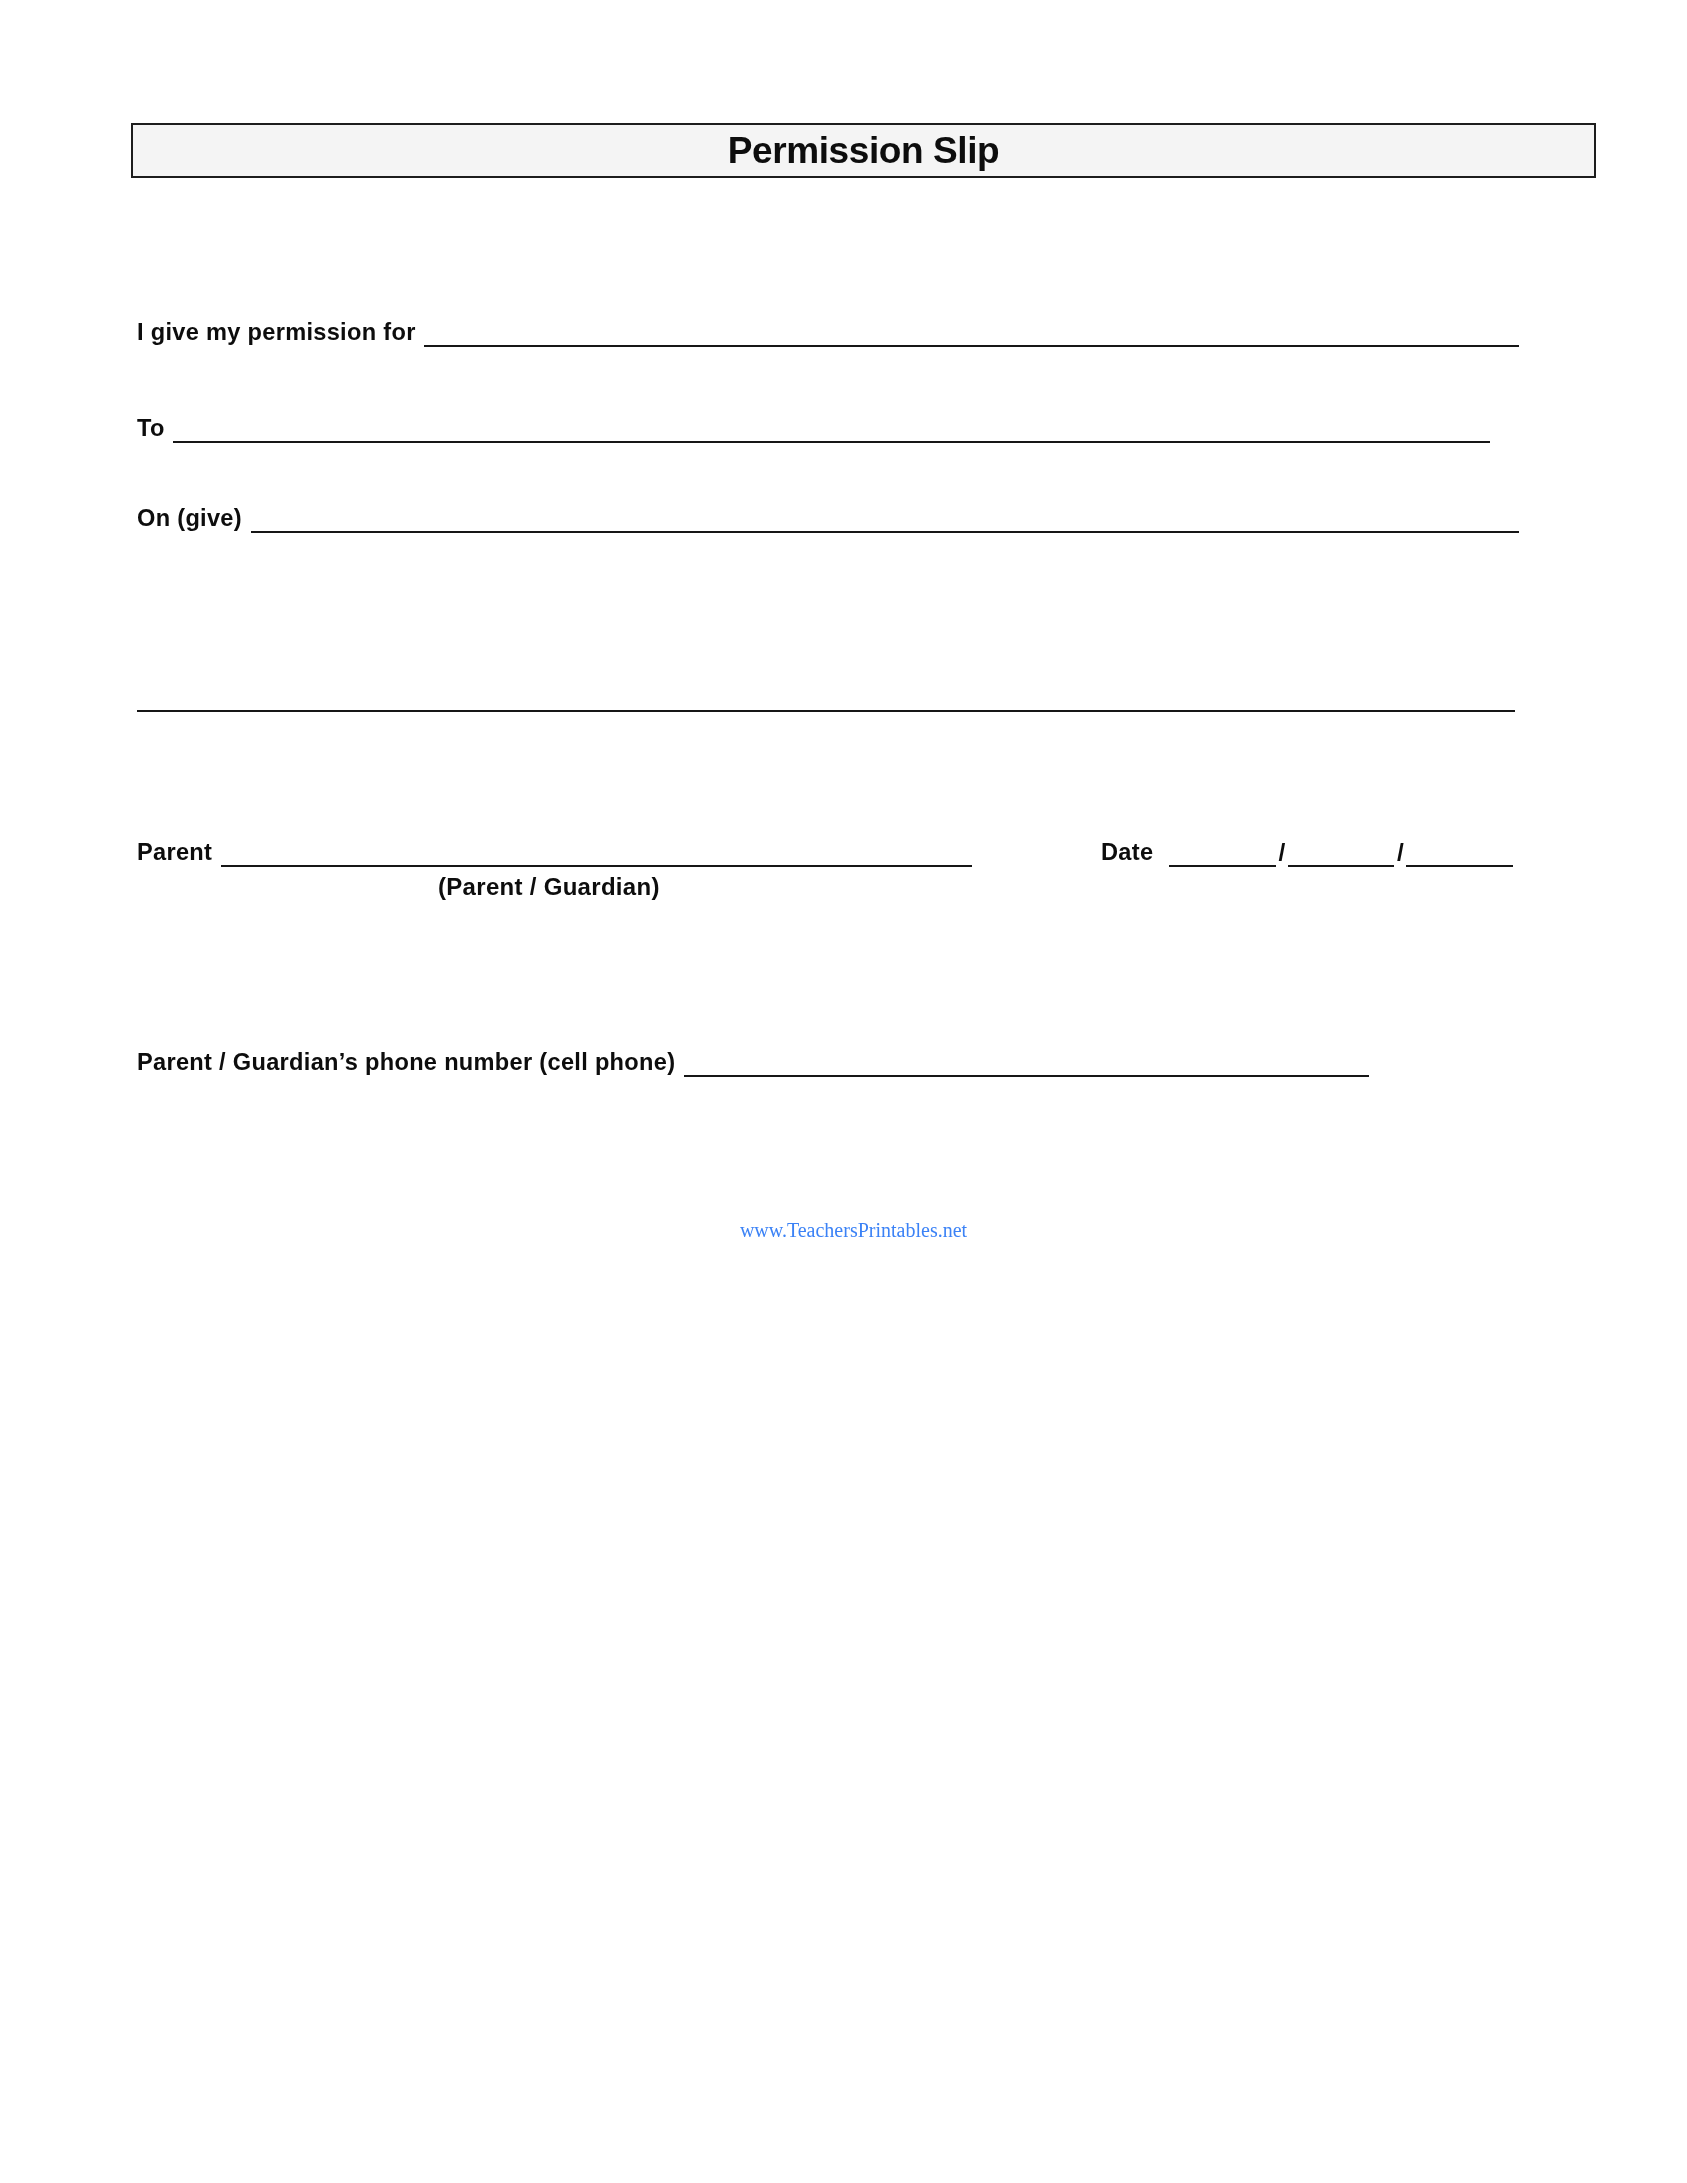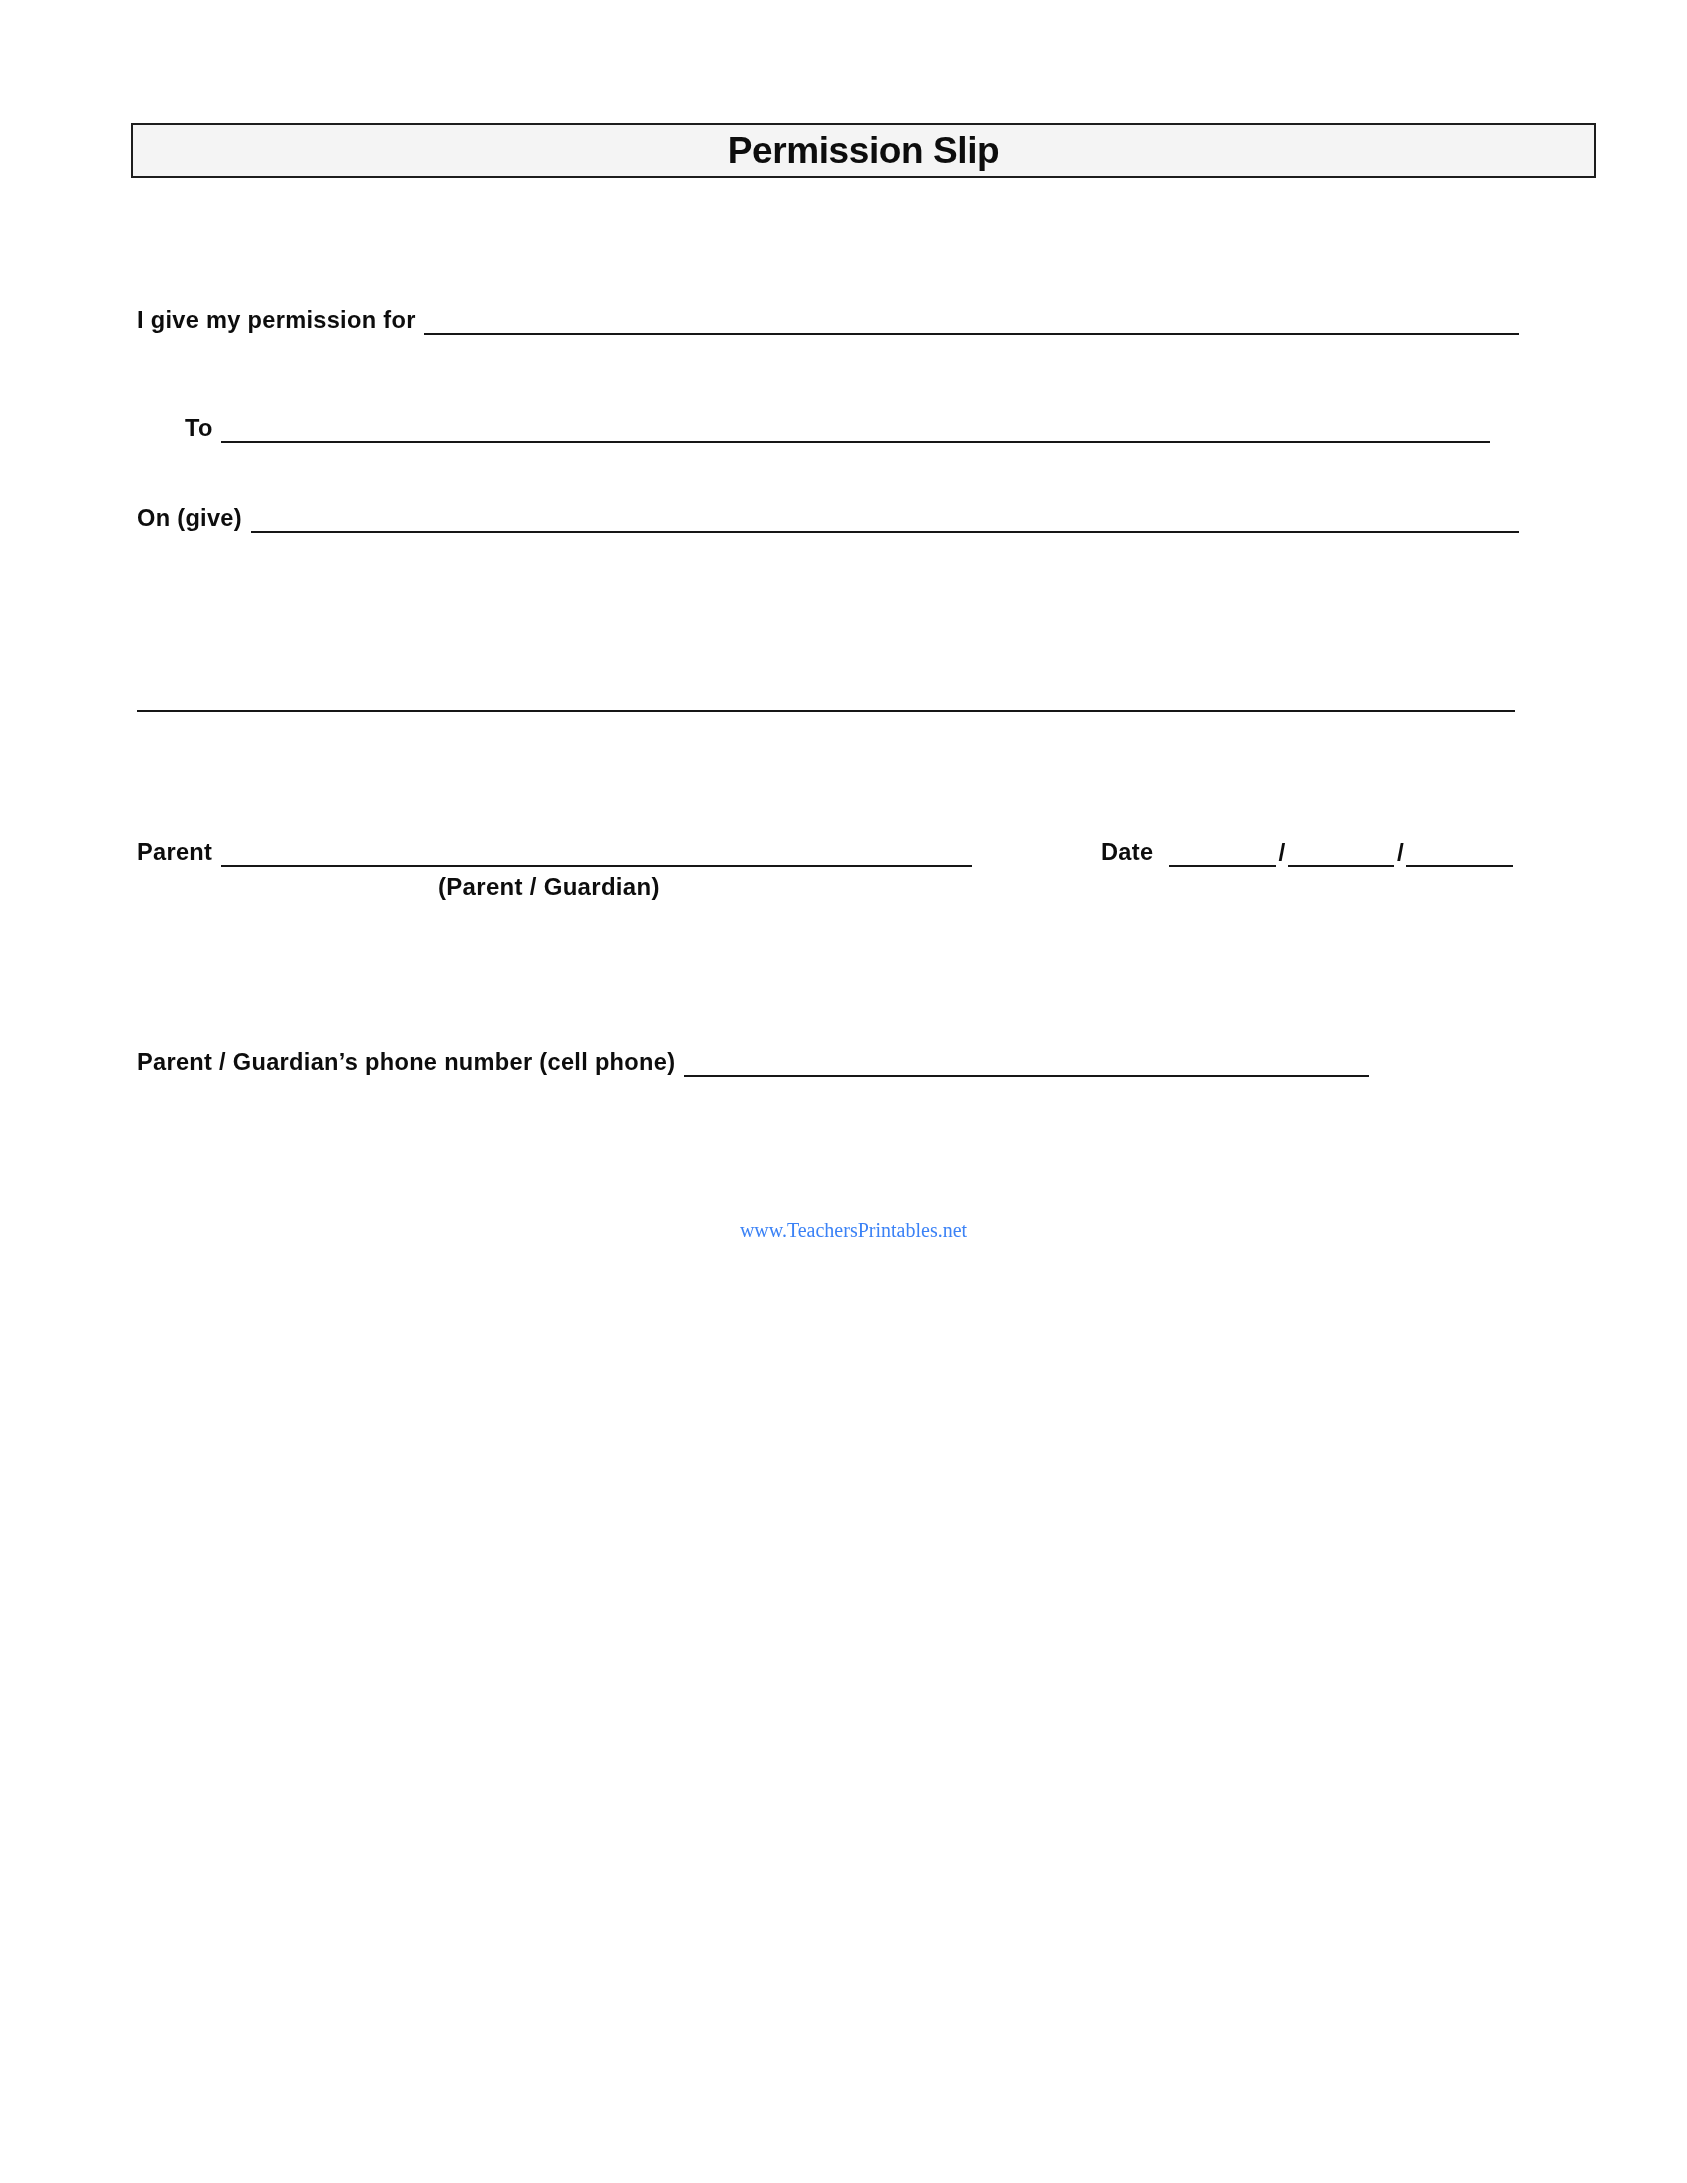--- a/index.html
+++ b/index.html
@@ -55,22 +55,22 @@
     flex:1;
     height:12.2px;
     border-bottom:2.6px solid var(--line);
   }
   .blank-line{
     position:absolute;
     height:37px;
     border-bottom:2.6px solid var(--line);
   }
   
-  #row-permission{ top:298px; left:137px; right:188px;align-items:flex-end; }
-  #row-to        { top:406px; left:137px; right:217px;margin-left:48px; }
+  #row-permission{ top:310px; left:137px; right:188px;align-items:flex-end; }
+  #row-to        { top:406px; left:137px; right:217px; }
   #row-ondate    { top:496px; left:137px; right:188px; }
   #row-comments  { top:586px; left:137px; right:190px; }
   #row-blank     { top:673px; left:137px; right:192px; }
   #row-signed    { top:830px; left:137px; right:735px; }
   #date-group    { top:830px; left:1101px; right:194px; position:absolute; height:37px; display:flex; align-items:flex-end; }
   #signed-sublabel{
     position:absolute; top:873px; left:438px;
     font-size:24px; font-weight:700; letter-spacing:0.3px; white-space:nowrap;
   }
   #row-phone-home{ top:950px; left:137px; right:366px; }

